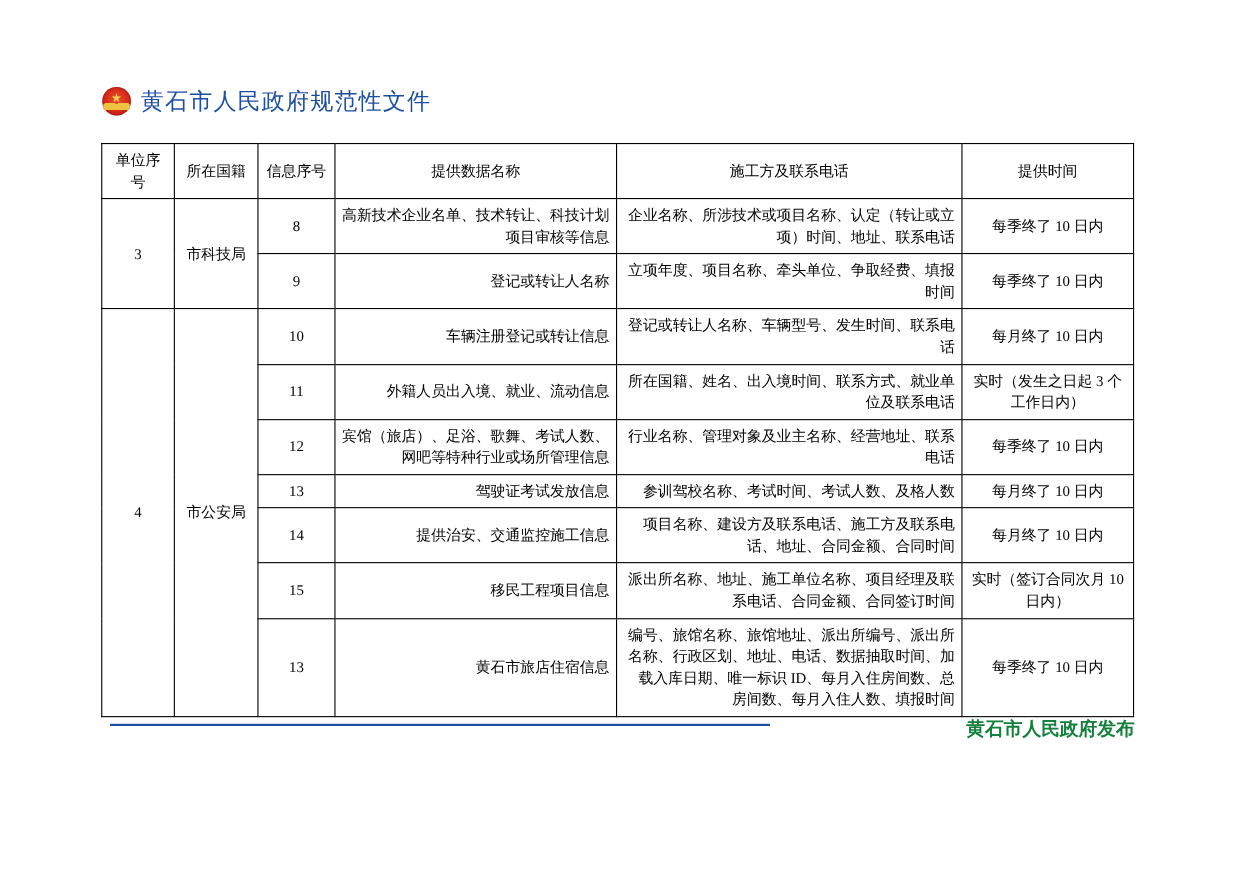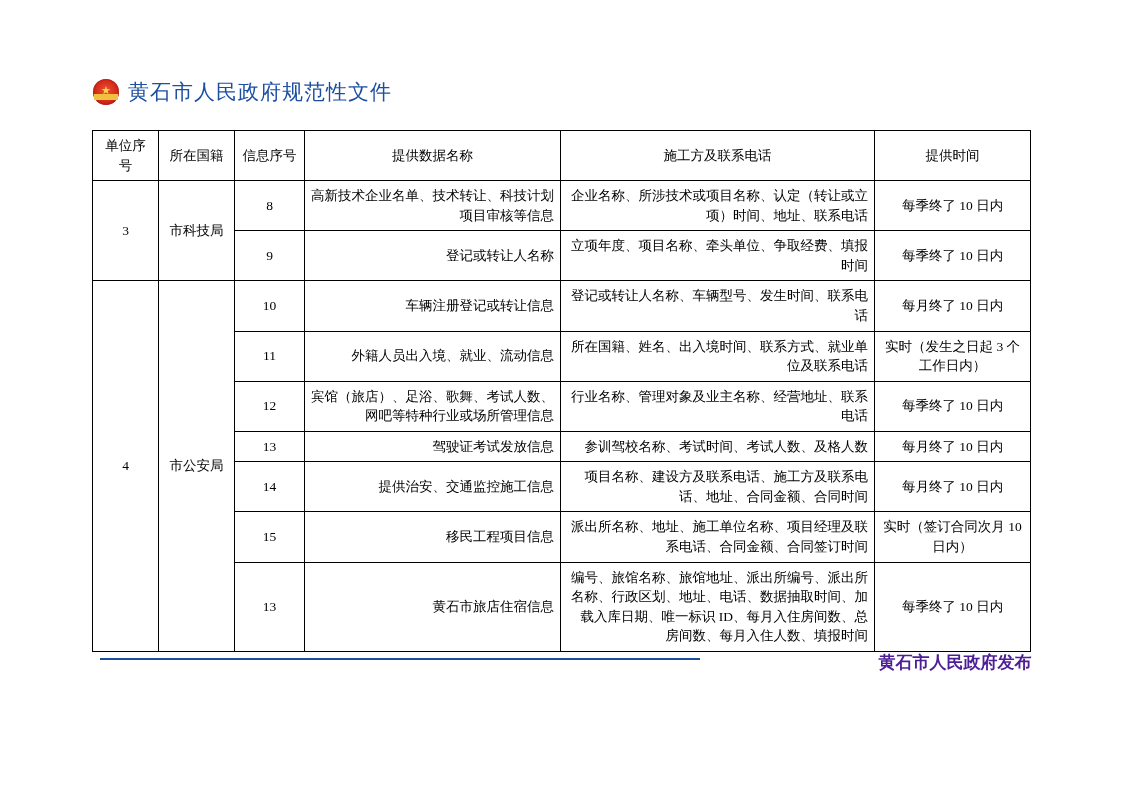--- a/index.html
+++ b/index.html
@@ -122,21 +122,21 @@
     color: #1c4fa1;
     font-size: 17px;
     font-family: "Liberation Serif", "DejaVu Serif", serif;
   }
   .footer-issuer {
     position: absolute;
     left: 850px;
     top: 650px;
     width: 210px;
     text-align: center;
-    color: #4c1d95;
+    color: #15803d;
     font-size: 17px;
     font-weight: bold;
     line-height: 1.5;
     font-family: "Liberation Serif", "DejaVu Serif", serif;
   }
 </style>
 </head>
 <body>
 
 <div class="page">

